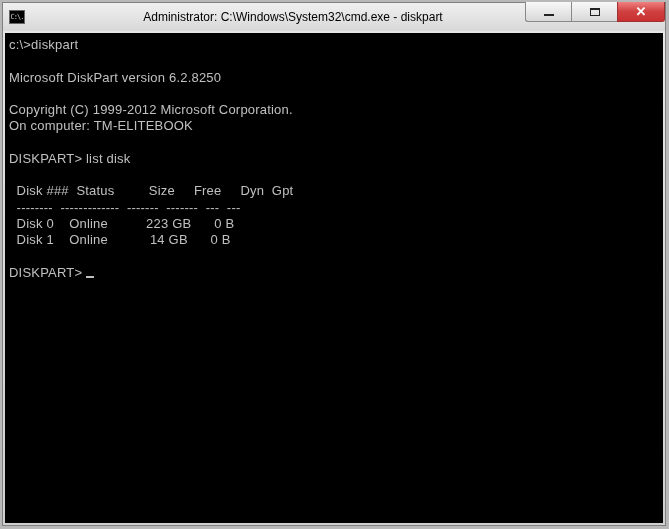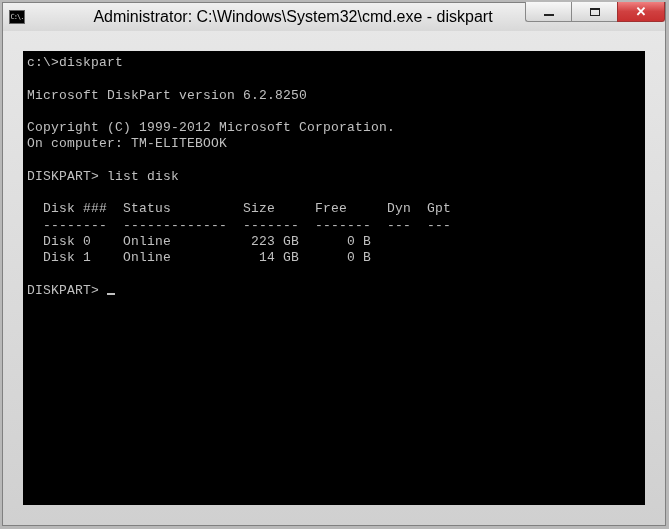--- a/index.html
+++ b/index.html
@@ -40,21 +40,21 @@
       position: relative;
       font-size: 7px;
       color: #ccc;
       font-family: monospace;
       display: flex;
       align-items: center;
       justify-content: center;
       letter-spacing: -1px;
     }
     .title-text {
-      font-size: 16px;
+      font-size: 12px;
       color: #000;
       flex: 1;
       text-align: center;
       padding-right: 110px;
     }
     .window-controls {
       display: flex;
       position: absolute;
       right: 0;
       top: -1px;
@@ -99,23 +99,23 @@
       border-top: 2px solid #222;
     }
     .ctrl-btn .close-icon {
       font-weight: bold;
       font-size: 13px;
       font-family: Arial, sans-serif;
     }
     .terminal {
       flex: 1;
       background: #000;
-      margin: 20px;
+      margin: 2px;
       padding: 4px 4px;
-      font-family: Liberation Mono, monospace;
+      font-family: Liberation Sans, sans-serif;
       font-size: 13px;
       color: #c0c0c0;
       line-height: 1.25;
       white-space: pre;
       overflow: hidden;
       letter-spacing: 0.2px;
     }
     .line {
       display: block;
       min-height: 16px;

